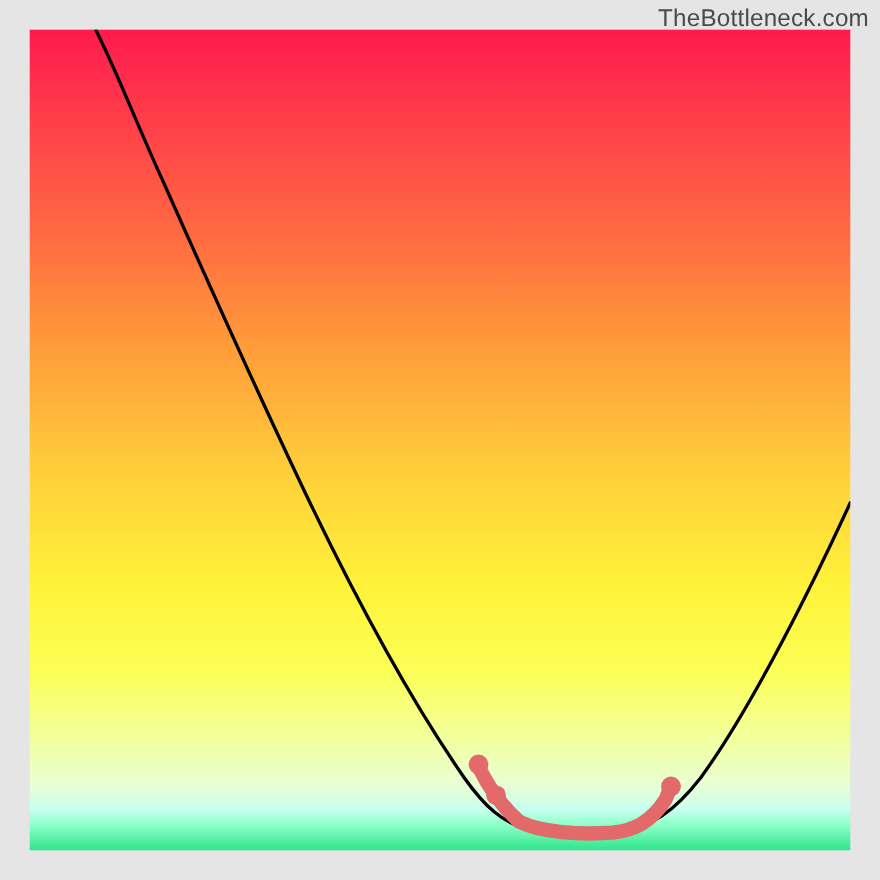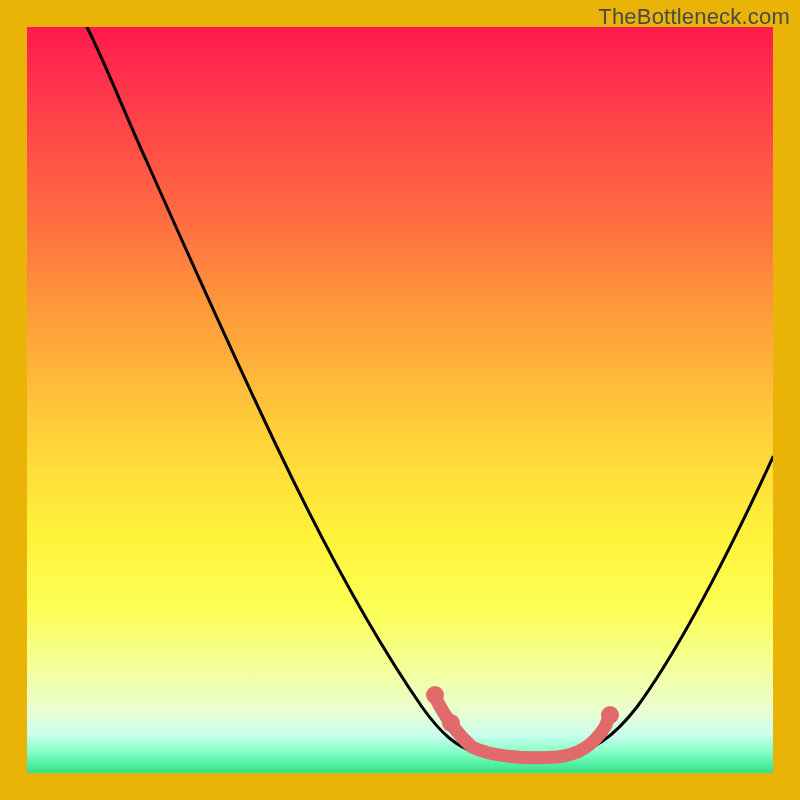--- a/index.html
+++ b/index.html
@@ -10,21 +10,21 @@
     background: #000;
     overflow: hidden;
     font-family: Arial, Helvetica, sans-serif;
   }
   .frame {
     position: absolute;
     left: 0;
     top: 0;
     width: 800px;
     height: 800px;
-    background: #eab308;
+    background: #e5e5e5;
   }
   .plot {
     position: absolute;
     left: 27px;
     top: 27px;
     width: 746px;
     height: 746px;
     background: linear-gradient(to bottom,
       #ff1a4d 0%,
       #ff3b4a 10%,

